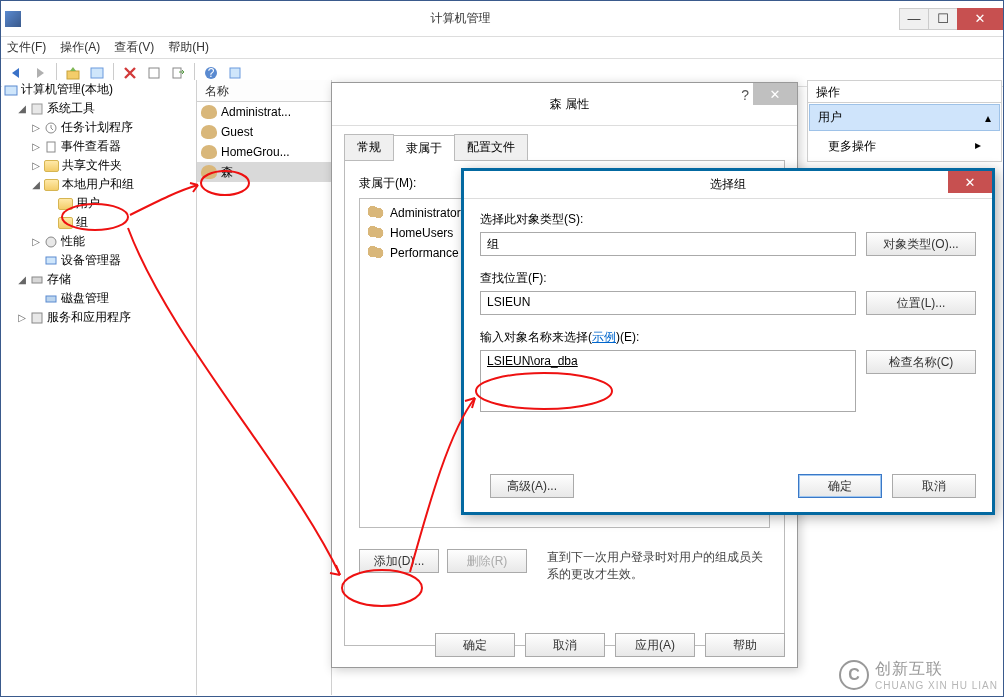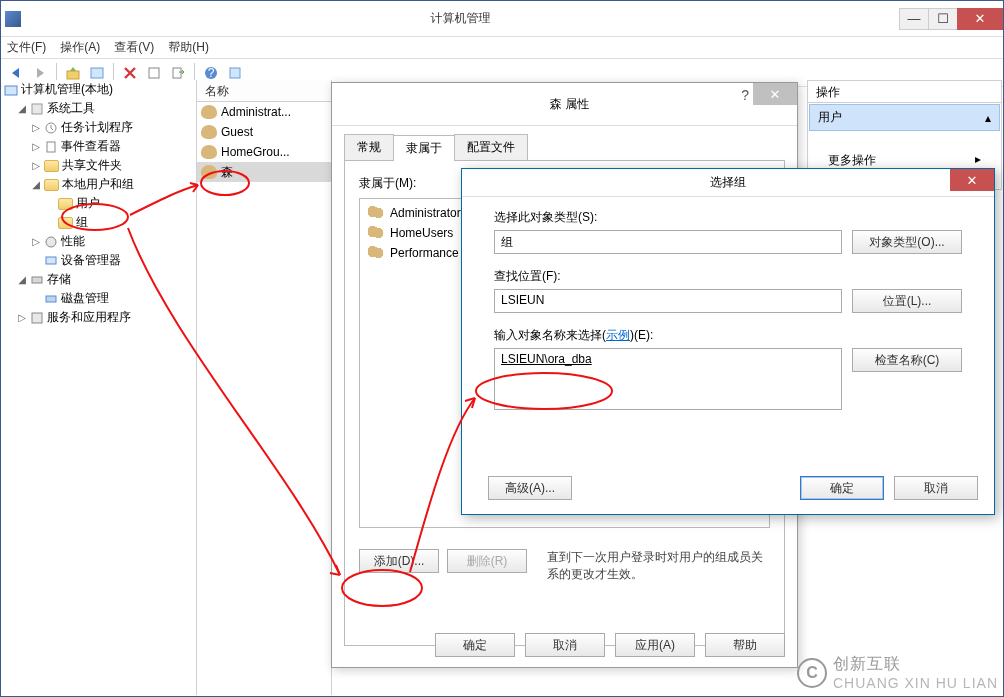--- a/index.html
+++ b/index.html
@@ -34,64 +34,64 @@
 .tnode { display: flex; align-items: center; gap: 3px; padding: 1px 2px; }
 .ficon { width: 15px; height: 12px; background: linear-gradient(#ffe9a8,#f3cd6a); border: 1px solid #d6b552; border-radius: 2px; }
 .indent1 { padding-left: 14px; }
 .indent2 { padding-left: 28px; }
 .indent3 { padding-left: 42px; }
 
 
 .actions-pane { position: absolute; right: 1px; top: 79px; width: 195px; border: 1px solid #d0d0d0; background: #fff; }
 .actions-pane .hdr { height: 22px; padding: 3px 8px; border-bottom: 1px solid #d0d0d0; }
 .actions-pane .bluehdr { background: #cfe4fb; padding: 4px 8px; border: 1px solid #9ec2e8; margin: 1px; display: flex; justify-content: space-between; align-items: center; }
-.actions-pane .item { padding: 20px 20px; display: flex; justify-content: space-between; }
+.actions-pane .item { padding: 6px 20px; display: flex; justify-content: space-between; }
 
 
 .props-dialog { position: absolute; left: 331px; top: 82px; width: 467px; height: 586px; background: #fff; border: 1px solid #999; box-shadow: 2px 2px 10px rgba(0,0,0,0.2); z-index: 5; }
 .props-dialog .dlg-title { height: 43px; display: flex; align-items: center; padding-left: 10px; position: relative; border-bottom: 1px solid #ddd; }
 .props-dialog .dlg-title span.t { flex: 1; text-align: center; }
 .props-dialog .help { position: absolute; right: 48px; top: 4px; font-size: 14px; color: #555; }
 .tabs { display: flex; margin: 8px 12px 0 12px; border-bottom: 1px solid #bbb; }
 .tab { padding: 4px 12px; border: 1px solid #bbb; border-bottom: none; background: #fff; margin-right: -1px; position: relative; }
 .tab.inactive { background: #f0f0f0; }
 .tab.active { top: 1px; background: #fff; }
 .tab-content { margin: 0 12px; border: 1px solid #bbb; border-top: none; padding: 14px; height: 485px; position: relative; }
 .member-label { margin-bottom: 6px; }
 .member-box { border: 1px solid #bbb; height: 330px; background: #fff; padding: 4px; margin-bottom: 8px; }
 .member-box .mrow { height: 20px; display: flex; align-items: center; gap: 6px; padding: 0 4px; }
 .btn { display: inline-flex; align-items: center; justify-content: center; min-width: 80px; height: 24px; border: 1px solid #aaa; background: linear-gradient(#fefefe,#e8e8e8); padding: 0 10px; color: #333; }
 .btn:disabled, .btn.disabled { color: #aaa; }
 .note { color: #444; margin-left: 20px; display: inline-block; width: 240px; vertical-align: top; }
 .dlg-bottom { position: absolute; left: 12px; right: 12px; bottom: 10px; display: flex; justify-content: flex-end; gap: 10px; }
 
 
-.select-dialog { position: absolute; left: 461px; top: 168px; width: 534px; height: 347px; background: #fff; border: 1px solid #0369a1; box-shadow: 3px 3px 12px rgba(0,0,0,0.3); z-index: 10; }
+.select-dialog { position: absolute; left: 461px; top: 168px; width: 534px; height: 347px; background: #fff; border: 3px solid #0369a1; box-shadow: 3px 3px 12px rgba(0,0,0,0.3); z-index: 10; }
 .select-dialog .sd-title { height: 28px; background: #fff; border-bottom: 1px solid #ddd; display: flex; align-items: center; position: relative; }
 .select-dialog .sd-title span.t { flex: 1; text-align: center; }
 .select-dialog .sd-close { position: absolute; right: 0; top: 0; width: 44px; height: 22px; background: #c75050; color: #fff; display: flex; align-items: center; justify-content: center; font-size: 13px; }
-.sd-body { padding: 12px 32px; }
+.sd-body { padding: 12px 16px; }
 .sd-row { margin-bottom: 4px; }
 .sd-field { display: flex; align-items: flex-start; gap: 10px; margin-bottom: 14px; }
 .sd-field .fld { flex: 1; border: 1px solid #aaa; height: 24px; padding: 3px 6px; background: #fff; }
 .sd-field .fld.tall { height: 62px; }
 .sd-field .btn { min-width: 110px; }
 .link { color: #0066cc; text-decoration: underline; }
 .sd-bottom { position: absolute; left: 16px; right: 16px; bottom: 14px; display: flex; align-items: center; }
 .sd-bottom .spacer { flex: 1; }
 .sd-bottom .btn { min-width: 84px; margin-left: 10px; }
 .sd-bottom .btn.primary { border: 1px solid #3a78c7; box-shadow: inset 0 0 0 1px #9ec6f0; }
 
 
 .anno { position: absolute; left: 0; top: 0; width: 1004px; height: 697px; pointer-events: none; z-index: 50; }
 
 .watermark { position: absolute; right: 6px; bottom: 6px; z-index: 60; display: flex; align-items: center; gap: 6px; opacity: 0.85; }
 .watermark .wm-logo { width: 30px; height: 30px; border: 2px solid #888; border-radius: 50%; display:flex; align-items:center; justify-content:center; font-weight:bold; color:#888; font-size:16px;}
 .watermark .wm-txt { font-size: 16px; color: #888; letter-spacing: 1px; }
-.watermark .wm-sub { font-size: 14px; color: #aaa; letter-spacing: 1px; }
+.watermark .wm-sub { font-size: 10px; color: #aaa; letter-spacing: 1px; }
 </style>
 </head>
 <body>
 
 <div class="main-window">
 
   <div class="titlebar">
     <div class="app-icon"></div>
     <div class="title">计算机管理</div>
     <div class="winbtns">

